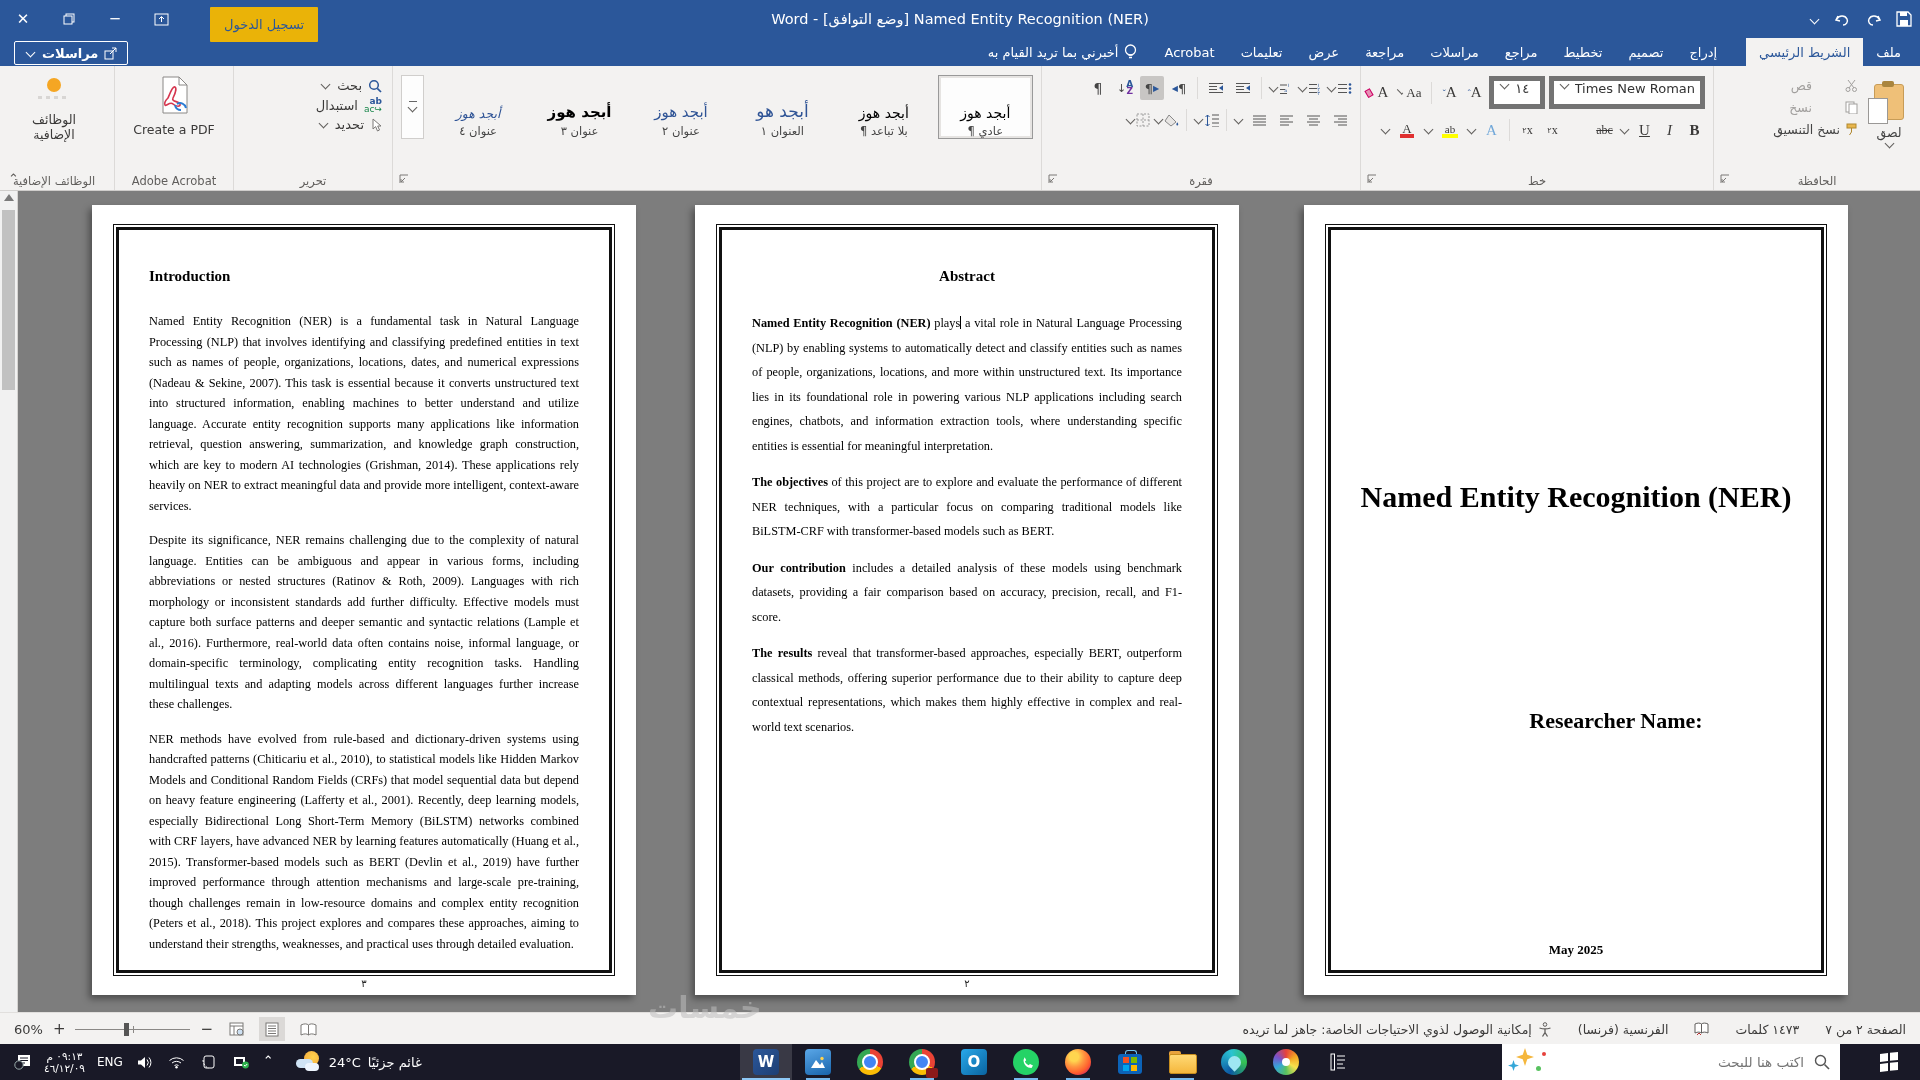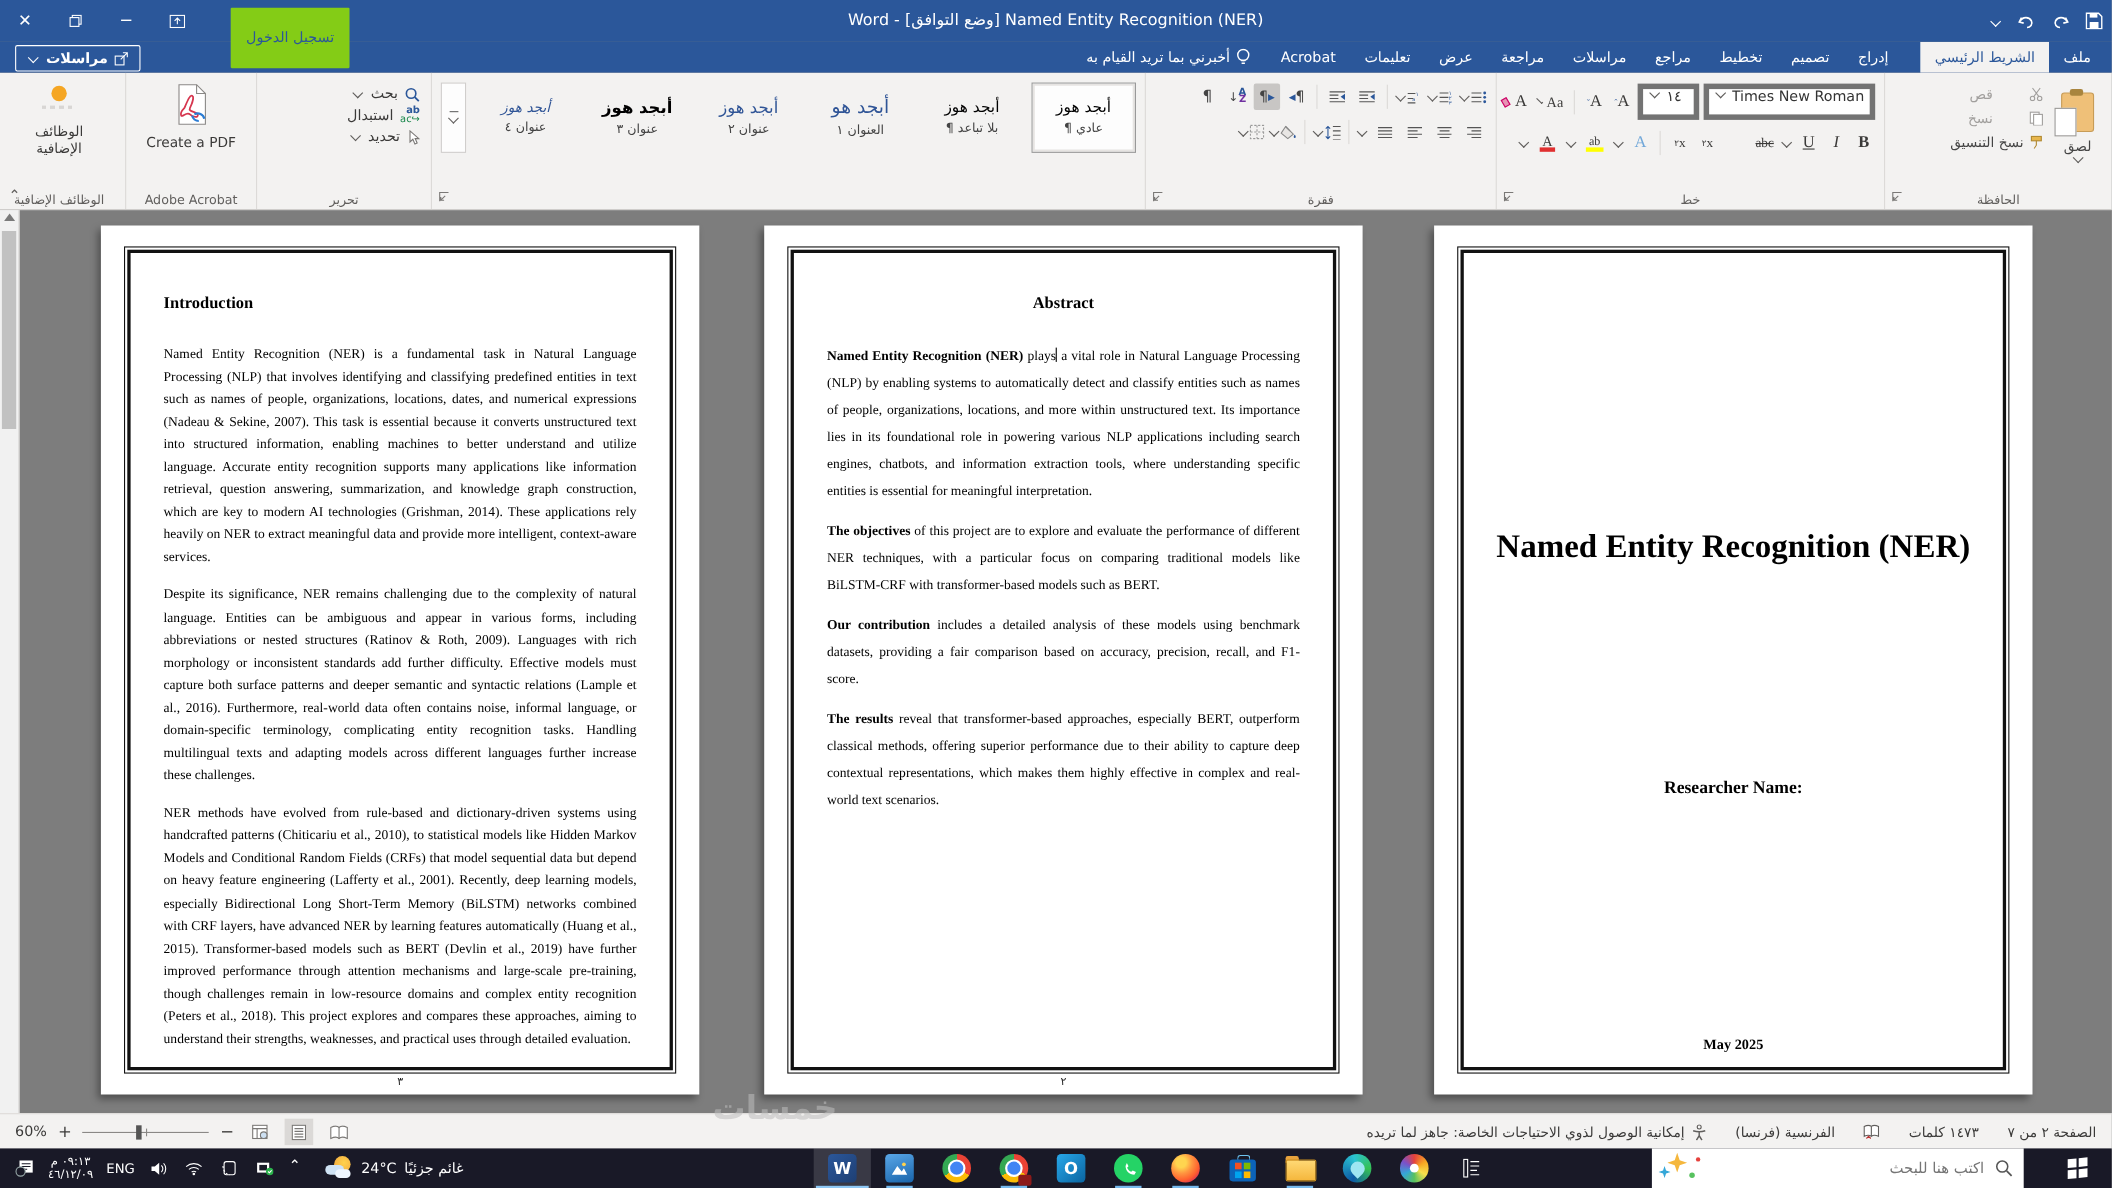--- a/index.html
+++ b/index.html
@@ -4,22 +4,22 @@
 <style>
   html,body{margin:0;padding:0;width:1920px;height:1080px;overflow:hidden;
     font-family:"DejaVu Sans",sans-serif;}
   .app{position:relative;width:1920px;height:1080px;background:#7d7d7d;}
 
   
   .titlebar{position:absolute;top:0;left:0;width:1920px;height:38px;background:#2b579a;
     display:flex;align-items:center;color:#fff;z-index:30;}
   .winctl{display:flex;direction:ltr;align-items:center;height:100%;position:absolute;left:0;top:0;}
   .winbtn{width:46px;height:100%;display:flex;align-items:center;justify-content:center;font-size:15px;color:#fff;}
-  .signin{position:absolute;left:210px;top:7px;background:#84cc16;color:#2b579a;font-size:13px;
-    padding:20px 14px;border-radius:1px;}
+  .signin{position:absolute;left:210px;top:7px;background:#eab308;color:#2b579a;font-size:13px;
+    padding:10px 14px;border-radius:1px;}
   .doctitle{position:absolute;left:0;right:0;top:0;height:38px;display:flex;align-items:center;
     justify-content:center;font-size:14.5px;direction:ltr;pointer-events:none;}
   .qat{position:absolute;right:8px;top:0;height:38px;display:flex;direction:ltr;align-items:center;gap:14px;}
   .qat svg{display:block;}
 
   
   .tabrow{position:absolute;top:38px;left:0;width:1920px;height:28px;background:#2b579a;
     display:flex;align-items:stretch;z-index:29;}
   .tabs{display:flex;align-items:stretch;margin-right:6px;}
   .tab{padding:0 13px;display:flex;align-items:center;font-size:13px;color:#fff;white-space:nowrap;}
@@ -52,21 +52,21 @@
   .smallcmd{display:flex;align-items:center;gap:5px;font-size:12.5px;color:#444;white-space:nowrap;}
   .smallcmd.dis{color:#a19f9d;gap:33px;}
   
   .combo{display:flex;align-items:flex-start;background:#fff;border:5px solid #737373;height:23px;
     font-size:13px;color:#333;padding:0 5px;gap:5px;direction:ltr;}
   .fontbtn{font-family:"Liberation Serif",serif;font-size:15px;color:#3b3a39;min-width:21px;height:23px;
     display:flex;align-items:center;justify-content:center;}
   .cbar{display:block;height:4px;margin-top:-2px;}
   
   .stylebox{width:96px;height:62px;margin-top:9px;display:flex;flex-direction:column;align-items:center;
-    justify-content:center;gap:4px;border:1px solid transparent;}
+    justify-content:flex-end;gap:4px;border:1px solid transparent;}
   .stylebox.sel{border:1px solid #999;background:#fdfdfd;box-shadow:0 0 0 2px #e6e4e2 inset;}
   .stylprev{font-size:14px;color:#000;line-height:1;}
   .stylname{font-size:11.5px;color:#444;}
   .morebtn{width:22px;height:62px;margin-top:9px;border:1px solid #d0cecc;background:#fdfdfd;
     display:flex;align-items:center;justify-content:center;flex-direction:column;gap:2px;}
   
   .editcmd{display:flex;align-items:center;gap:6px;font-size:13px;color:#3b3a39;margin:4px 10px;white-space:nowrap;}
   
   .bigbtn{display:flex;flex-direction:column;align-items:center;justify-content:flex-start;
     padding-top:10px;gap:6px;font-size:12.5px;color:#3b3a39;text-align:center;height:100%;box-sizing:border-box;}
@@ -83,21 +83,21 @@
   .pframe{position:absolute;inset:22px 24px;border:3px solid #111;outline:1px solid #111;outline-offset:2px;
     padding:32px 30px;box-sizing:border-box;overflow:hidden;}
   .doc-ltr{direction:ltr;font-family:"Liberation Serif","DejaVu Serif",serif;color:#000;}
   .bodytext{font-size:12.3px;line-height:20.5px;text-align:justify;margin:0 0 14px 0;}
   .bodytext.spaced{line-height:24.5px;margin-bottom:12px;}
   .dochead{font-size:15px;font-weight:bold;margin:6px 0 26px 0;}
   .dochead.center{text-align:center;}
   .caret{display:inline-block;width:1px;height:13px;background:#000;vertical-align:-2px;}
   .pfooter{position:absolute;bottom:6px;left:0;width:100%;text-align:center;font-size:10px;color:#222;}
   .tp-title{position:absolute;top:250px;left:0;width:100%;text-align:center;font-weight:bold;font-size:30px;}
-  .tp-researcher{position:absolute;top:478px;left:0;width:100%;text-align:center;font-weight:bold;font-size:16px;}
+  .tp-researcher{position:absolute;top:478px;left:0;width:100%;text-align:center;font-weight:bold;font-size:22px;padding-left:40px;}
   .tp-date{position:absolute;top:712px;left:0;width:100%;text-align:center;font-weight:bold;font-size:13px;}
 
   
   .statusbar{position:absolute;top:1012px;left:0;width:1920px;height:32px;background:#f3f2f1;
     border-top:1px solid #e1dfdd;display:flex;align-items:center;font-size:12.5px;color:#3b3a39;z-index:20;}
   .zoomctl{position:absolute;left:14px;top:0;height:32px;display:flex;direction:ltr;align-items:center;gap:10px;}
   .ztrack{position:relative;width:115px;height:1px;background:#8a8886;}
   .ztick{position:absolute;left:50%;top:-3px;width:1px;height:7px;background:#8a8886;}
   .zthumb{position:absolute;left:42%;top:-6px;width:5px;height:13px;background:#555;}
   .viewbtn{width:26px;height:24px;display:flex;align-items:center;justify-content:center;}

